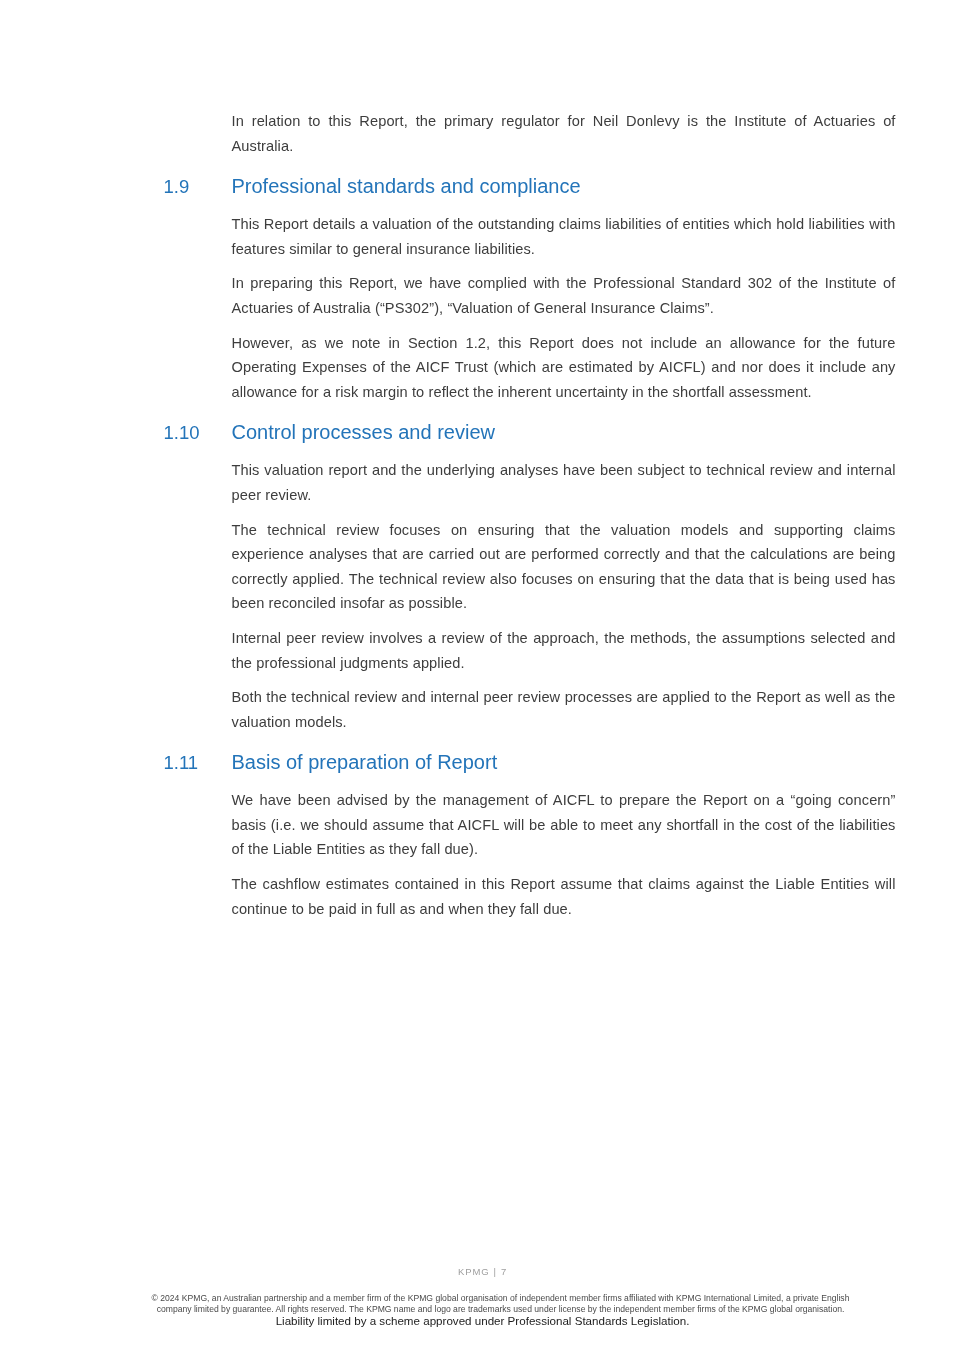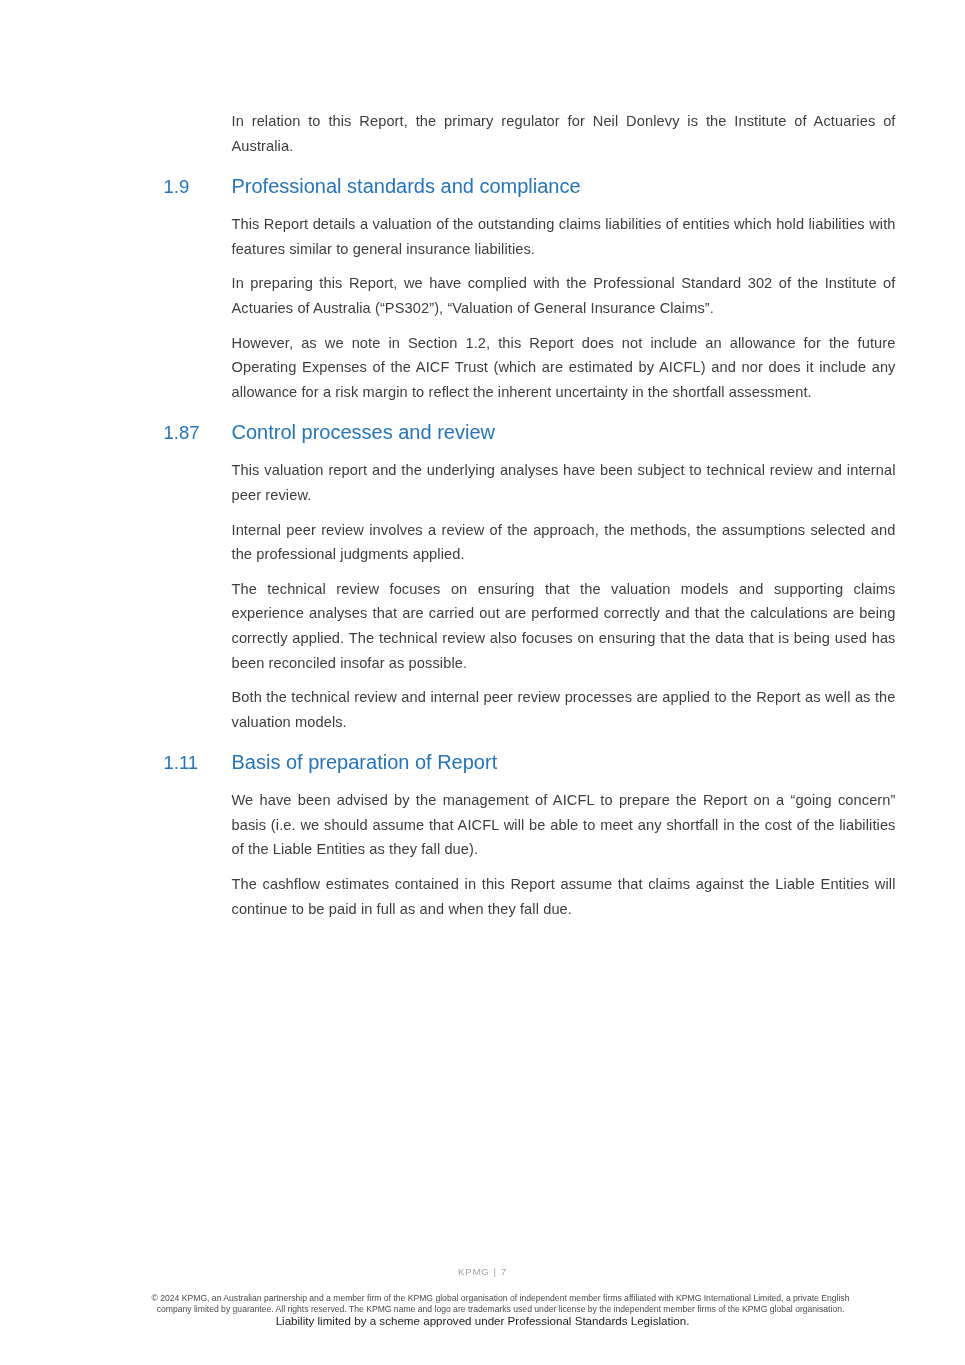--- a/index.html
+++ b/index.html
@@ -98,26 +98,26 @@
         <span class="sec-num">1.9</span>
         <h2 class="sec-title">Professional standards and compliance</h2>
       </div>
       <p class="para">This Report details a valuation of the outstanding claims liabilities of entities which hold liabilities with features similar to general insurance liabilities.</p>
       <p class="para">In preparing this Report, we have complied with the Professional Standard 302 of the Institute of Actuaries of Australia (“PS302”), “Valuation of General Insurance Claims”.</p>
       <p class="para">However, as we note in Section 1.2, this Report does not include an allowance for the future Operating Expenses of the AICF Trust (which are estimated by AICFL) and nor does it include any allowance for a risk margin to reflect the inherent uncertainty in the shortfall assessment.</p>
     </section>
 
     <section>
       <div class="sec-head">
-        <span class="sec-num">1.87</span>
+        <span class="sec-num">1.10</span>
         <h2 class="sec-title">Control processes and review</h2>
       </div>
       <p class="para">This valuation report and the underlying analyses have been subject to technical review and internal peer review.</p>
+      <p class="para">The technical review focuses on ensuring that the valuation models and supporting claims experience analyses that are carried out are performed correctly and that the calculations are being correctly applied. The technical review also focuses on ensuring that the data that is being used has been reconciled insofar as possible.</p>
       <p class="para">Internal peer review involves a review of the approach, the methods, the assumptions selected and the professional judgments applied.</p>
-      <p class="para">The technical review focuses on ensuring that the valuation models and supporting claims experience analyses that are carried out are performed correctly and that the calculations are being correctly applied. The technical review also focuses on ensuring that the data that is being used has been reconciled insofar as possible.</p>
       <p class="para">Both the technical review and internal peer review processes are applied to the Report as well as the valuation models.</p>
     </section>
 
     <section>
       <div class="sec-head">
         <span class="sec-num">1.11</span>
         <h2 class="sec-title">Basis of preparation of Report</h2>
       </div>
       <p class="para">We have been advised by the management of AICFL to prepare the Report on a “going concern” basis (i.e. we should assume that AICFL will be able to meet any shortfall in the cost of the liabilities of the Liable Entities as they fall due).</p>
       <p class="para">The cashflow estimates contained in this Report assume that claims against the Liable Entities will continue to be paid in full as and when they fall due.</p>

